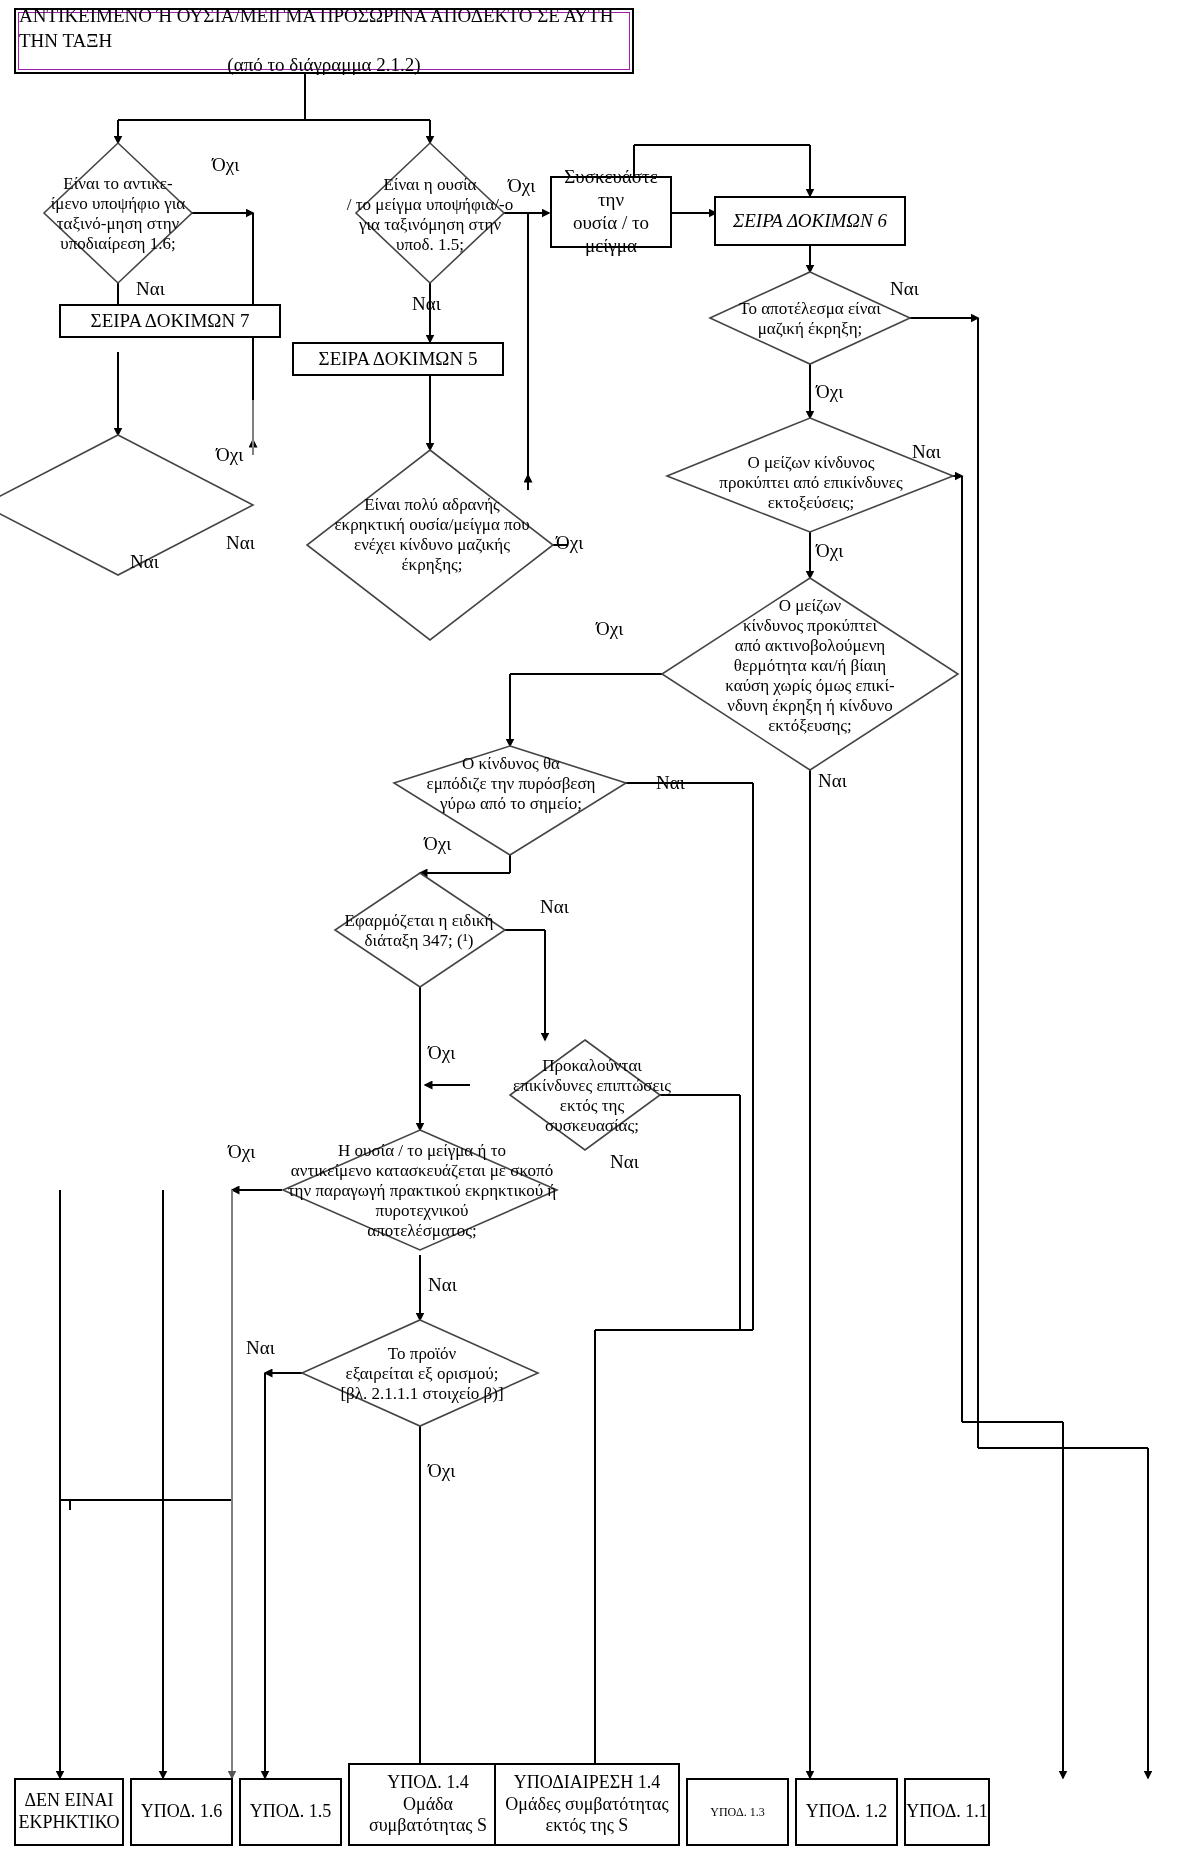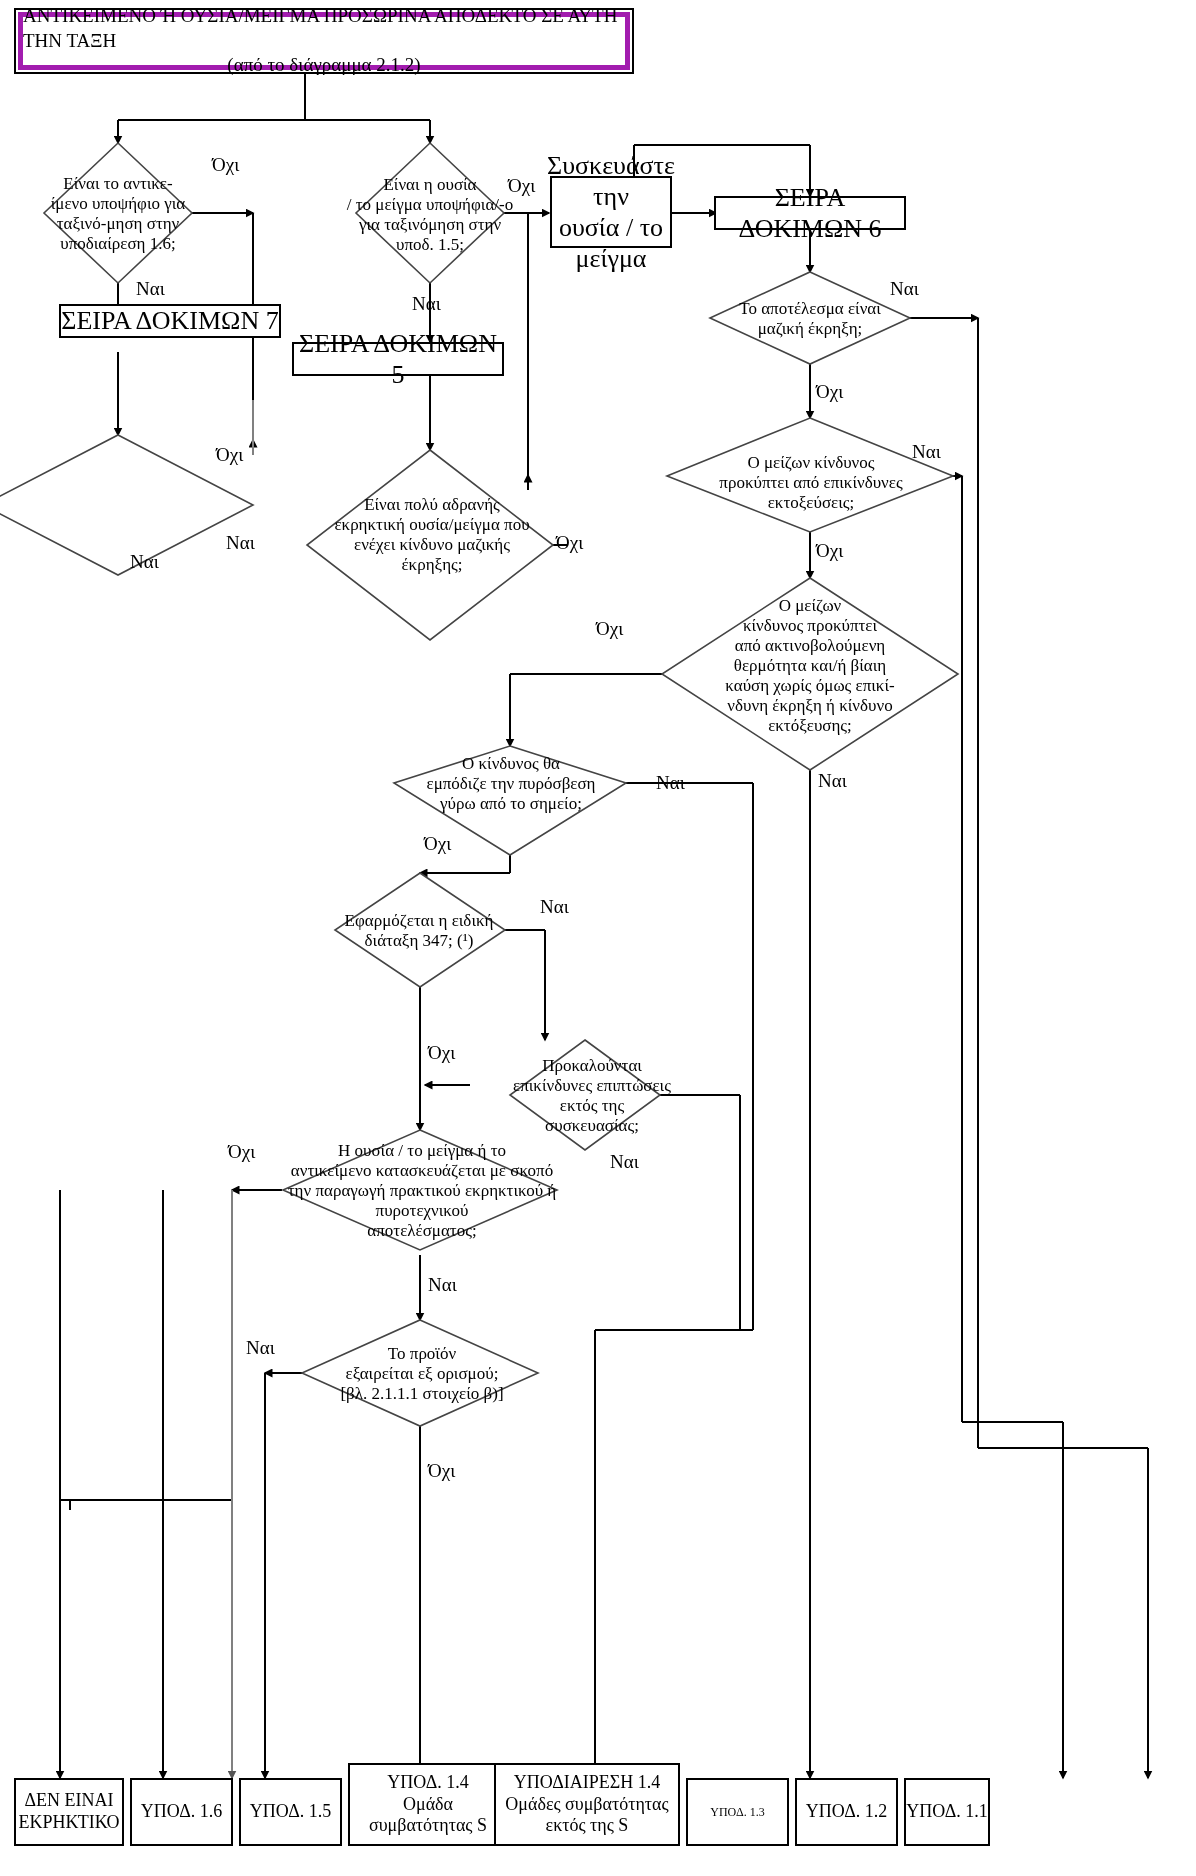--- a/index.html
+++ b/index.html
@@ -47,39 +47,39 @@
     top: 8px;
     width: 620px;
     height: 66px;
     border: 2px solid #000;
     box-sizing: border-box;
     padding: 2px;
   }
   .title-inner {
     width: 100%;
     height: 100%;
-    border: 5px solid #a21caf;
+    border: 1px solid #a21caf;
     box-sizing: border-box;
     display: flex;
     flex-direction: column;
     align-items: center;
     justify-content: center;
     font-size: 19px;
     line-height: 1.3;
   }
   .rect-box {
     position: absolute;
     border: 2px solid #000;
     box-sizing: border-box;
     background: #fff;
     display: flex;
     align-items: center;
     justify-content: center;
     text-align: center;
-    font-size: 26px;
+    font-size: 19px;
     line-height: 1.2;
     white-space: pre-line;
   }
 </style>
 </head>
 <body>
 
 <div id="chart-root">
 
   <div class="title-box">
@@ -274,21 +274,21 @@
 εξαιρείται εξ ορισμού;
 [βλ. 2.1.1.1 στοιχείο β)]</div>
 
   <div class="rect-box" style="left:14px; top:304px; width:222px; height:34px;margin-left:45px;">ΣΕΙΡΑ ΔΟΚΙΜΩΝ 7</div>
 
   <div class="rect-box" style="left:292px; top:342px; width:212px; height:34px;">ΣΕΙΡΑ ΔΟΚΙΜΩΝ 5</div>
 
   <div class="rect-box" style="left:550px; top:176px; width:122px; height:72px;">Συσκευάστε την
 ουσία / το μείγμα</div>
 
-  <div class="rect-box" style="left:714px; top:196px; width:192px; height:34px;">ΣΕΙΡΑ ΔΟΚΙΜΩΝ 6</div>
+  <div class="rect-box" style="left:714px; top:196px; width:192px; height:50px;font-style:italic;">ΣΕΙΡΑ ΔΟΚΙΜΩΝ 6</div>
 
   <div class="rect-box" style="left:14px;  top:1778px; width:110px; height:68px; font-size:18px;">ΔΕΝ ΕΙΝΑΙ
 ΕΚΡΗΚΤΙΚΟ</div>
 
   <div class="rect-box" style="left:130px; top:1778px; width:103px; height:68px; font-size:18px;">ΥΠΟΔ. 1.6</div>
 
   <div class="rect-box" style="left:239px; top:1778px; width:103px; height:68px; font-size:18px;">ΥΠΟΔ. 1.5</div>
 
   <div class="rect-box" style="left:348px; top:1763px; width:160px; height:83px; font-size:18px;">ΥΠΟΔ. 1.4
 Ομάδα

